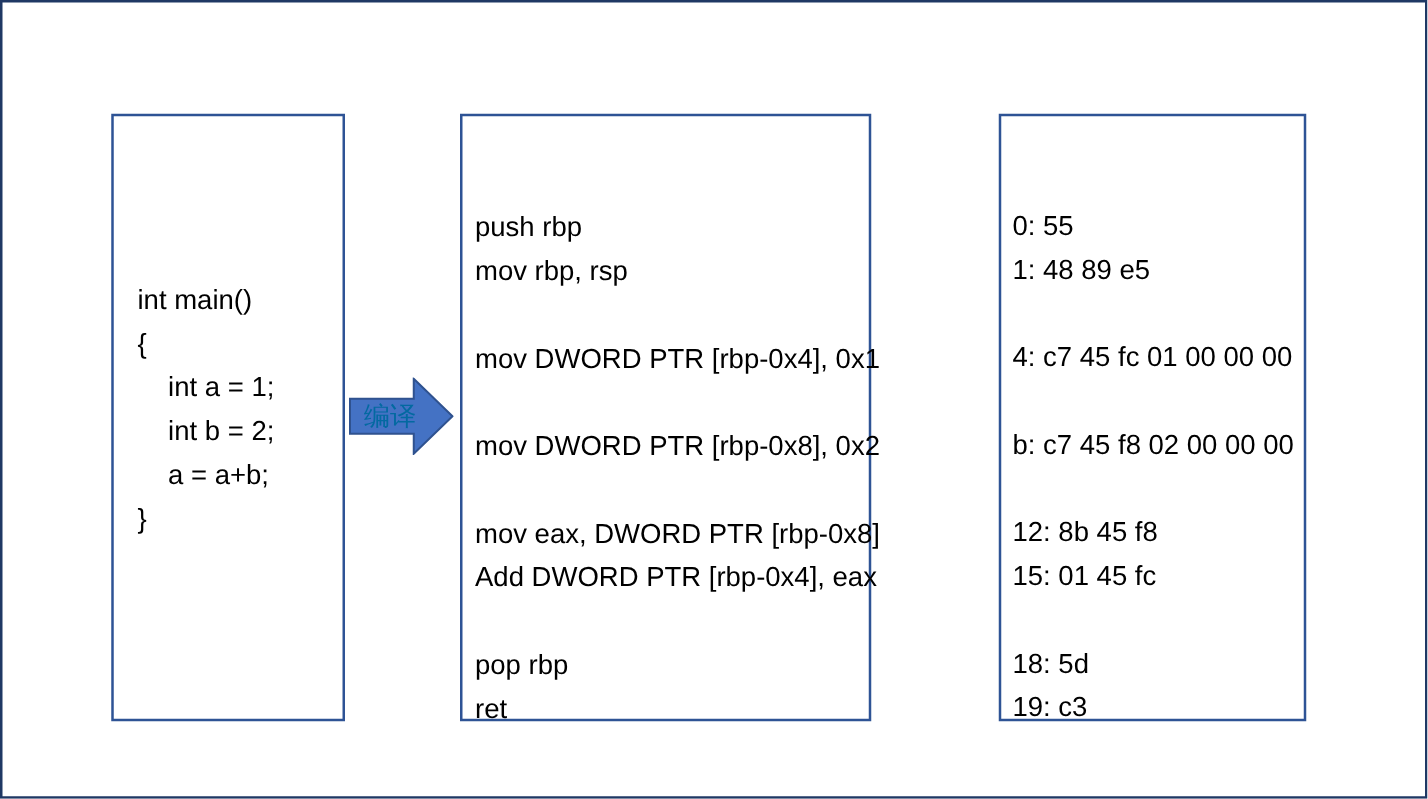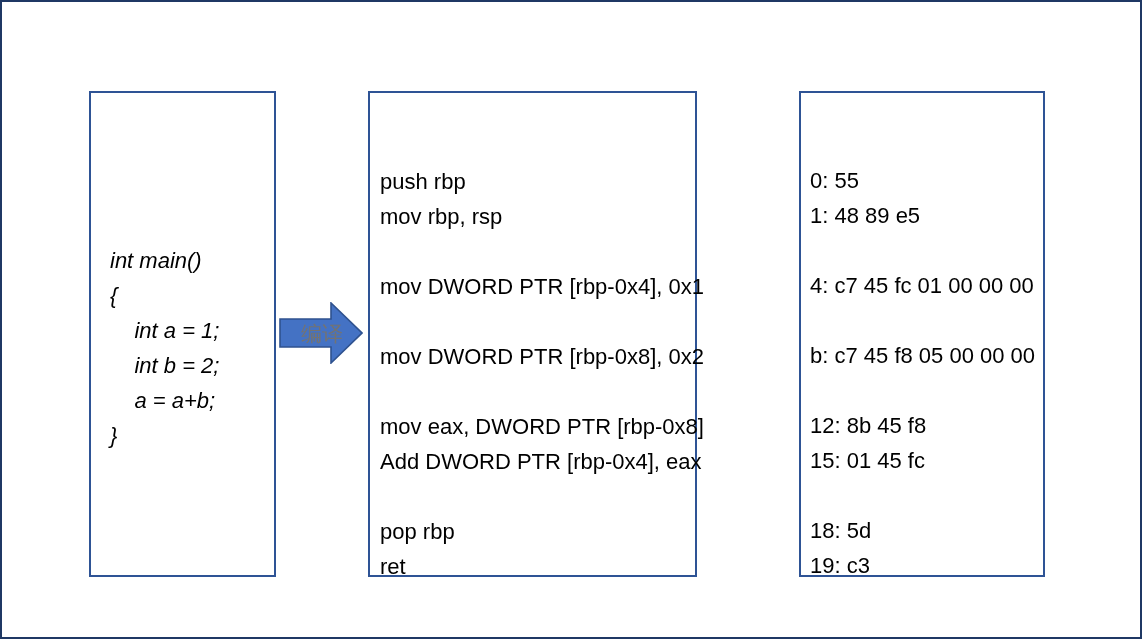--- a/index.html
+++ b/index.html
@@ -31,38 +31,38 @@
     color: #000000;
     font-family: "Liberation Sans", sans-serif;
     font-size: 22px;
     line-height: 35px;
     letter-spacing: 0px;
   }
   #box-source { left: 87px;  top: 89px; width: 187px; height: 486px; }
   #box-asm    { left: 366px; top: 89px; width: 329px; height: 486px; }
   #box-mach   { left: 797px; top: 89px; width: 246px; height: 486px; }
 
-  #source-code { left: 108px; top: 241px; font-style: italic; }
+  #source-code { left: 108px; top: 220px; }
   #asm-code    { left: 378px; top: 162px; }
   #mach-code   { left: 808px; top: 161px; }
 
   .arrow {
     position: absolute;
   }
   .arrow svg { display: block; }
   .arrow-label {
     position: absolute;
-    left: 10px;
+    left: 0;
     top: 0;
     width: 100%;
     height: 100%;
     display: flex;
     align-items: center;
     justify-content: flex-start;
-    color: #737373;
+    color: #0369a1;
     font-family: "Liberation Sans", sans-serif;
     font-size: 21px;
     line-height: 1;
     pointer-events: none;
   }
   #arrow-compile  { left: 277px; top: 300px; width: 84px;  height: 62px; }
   #arrow-assemble { left: 706px; top: 299px; width: 81px;  height: 60px; }
   #arrow-compile .arrow-label  { padding-left: 12px; }
   #arrow-assemble .arrow-label { padding-left: 12px; }
 </style>
@@ -103,21 +103,21 @@
 ret</div>
 
 
   <div class="stage-box" id="box-mach">
   </div>
   <div class="code-text" id="mach-code">0: 55
 1: 48 89 e5
 
 4: c7 45 fc 01 00 00 00
 
-b: c7 45 f8 05 00 00 00
+b: c7 45 f8 02 00 00 00
 
 12: 8b 45 f8
 15: 01 45 fc
 
 18: 5d
 19: c3</div>
 
 </div>
 
 </body></html>

